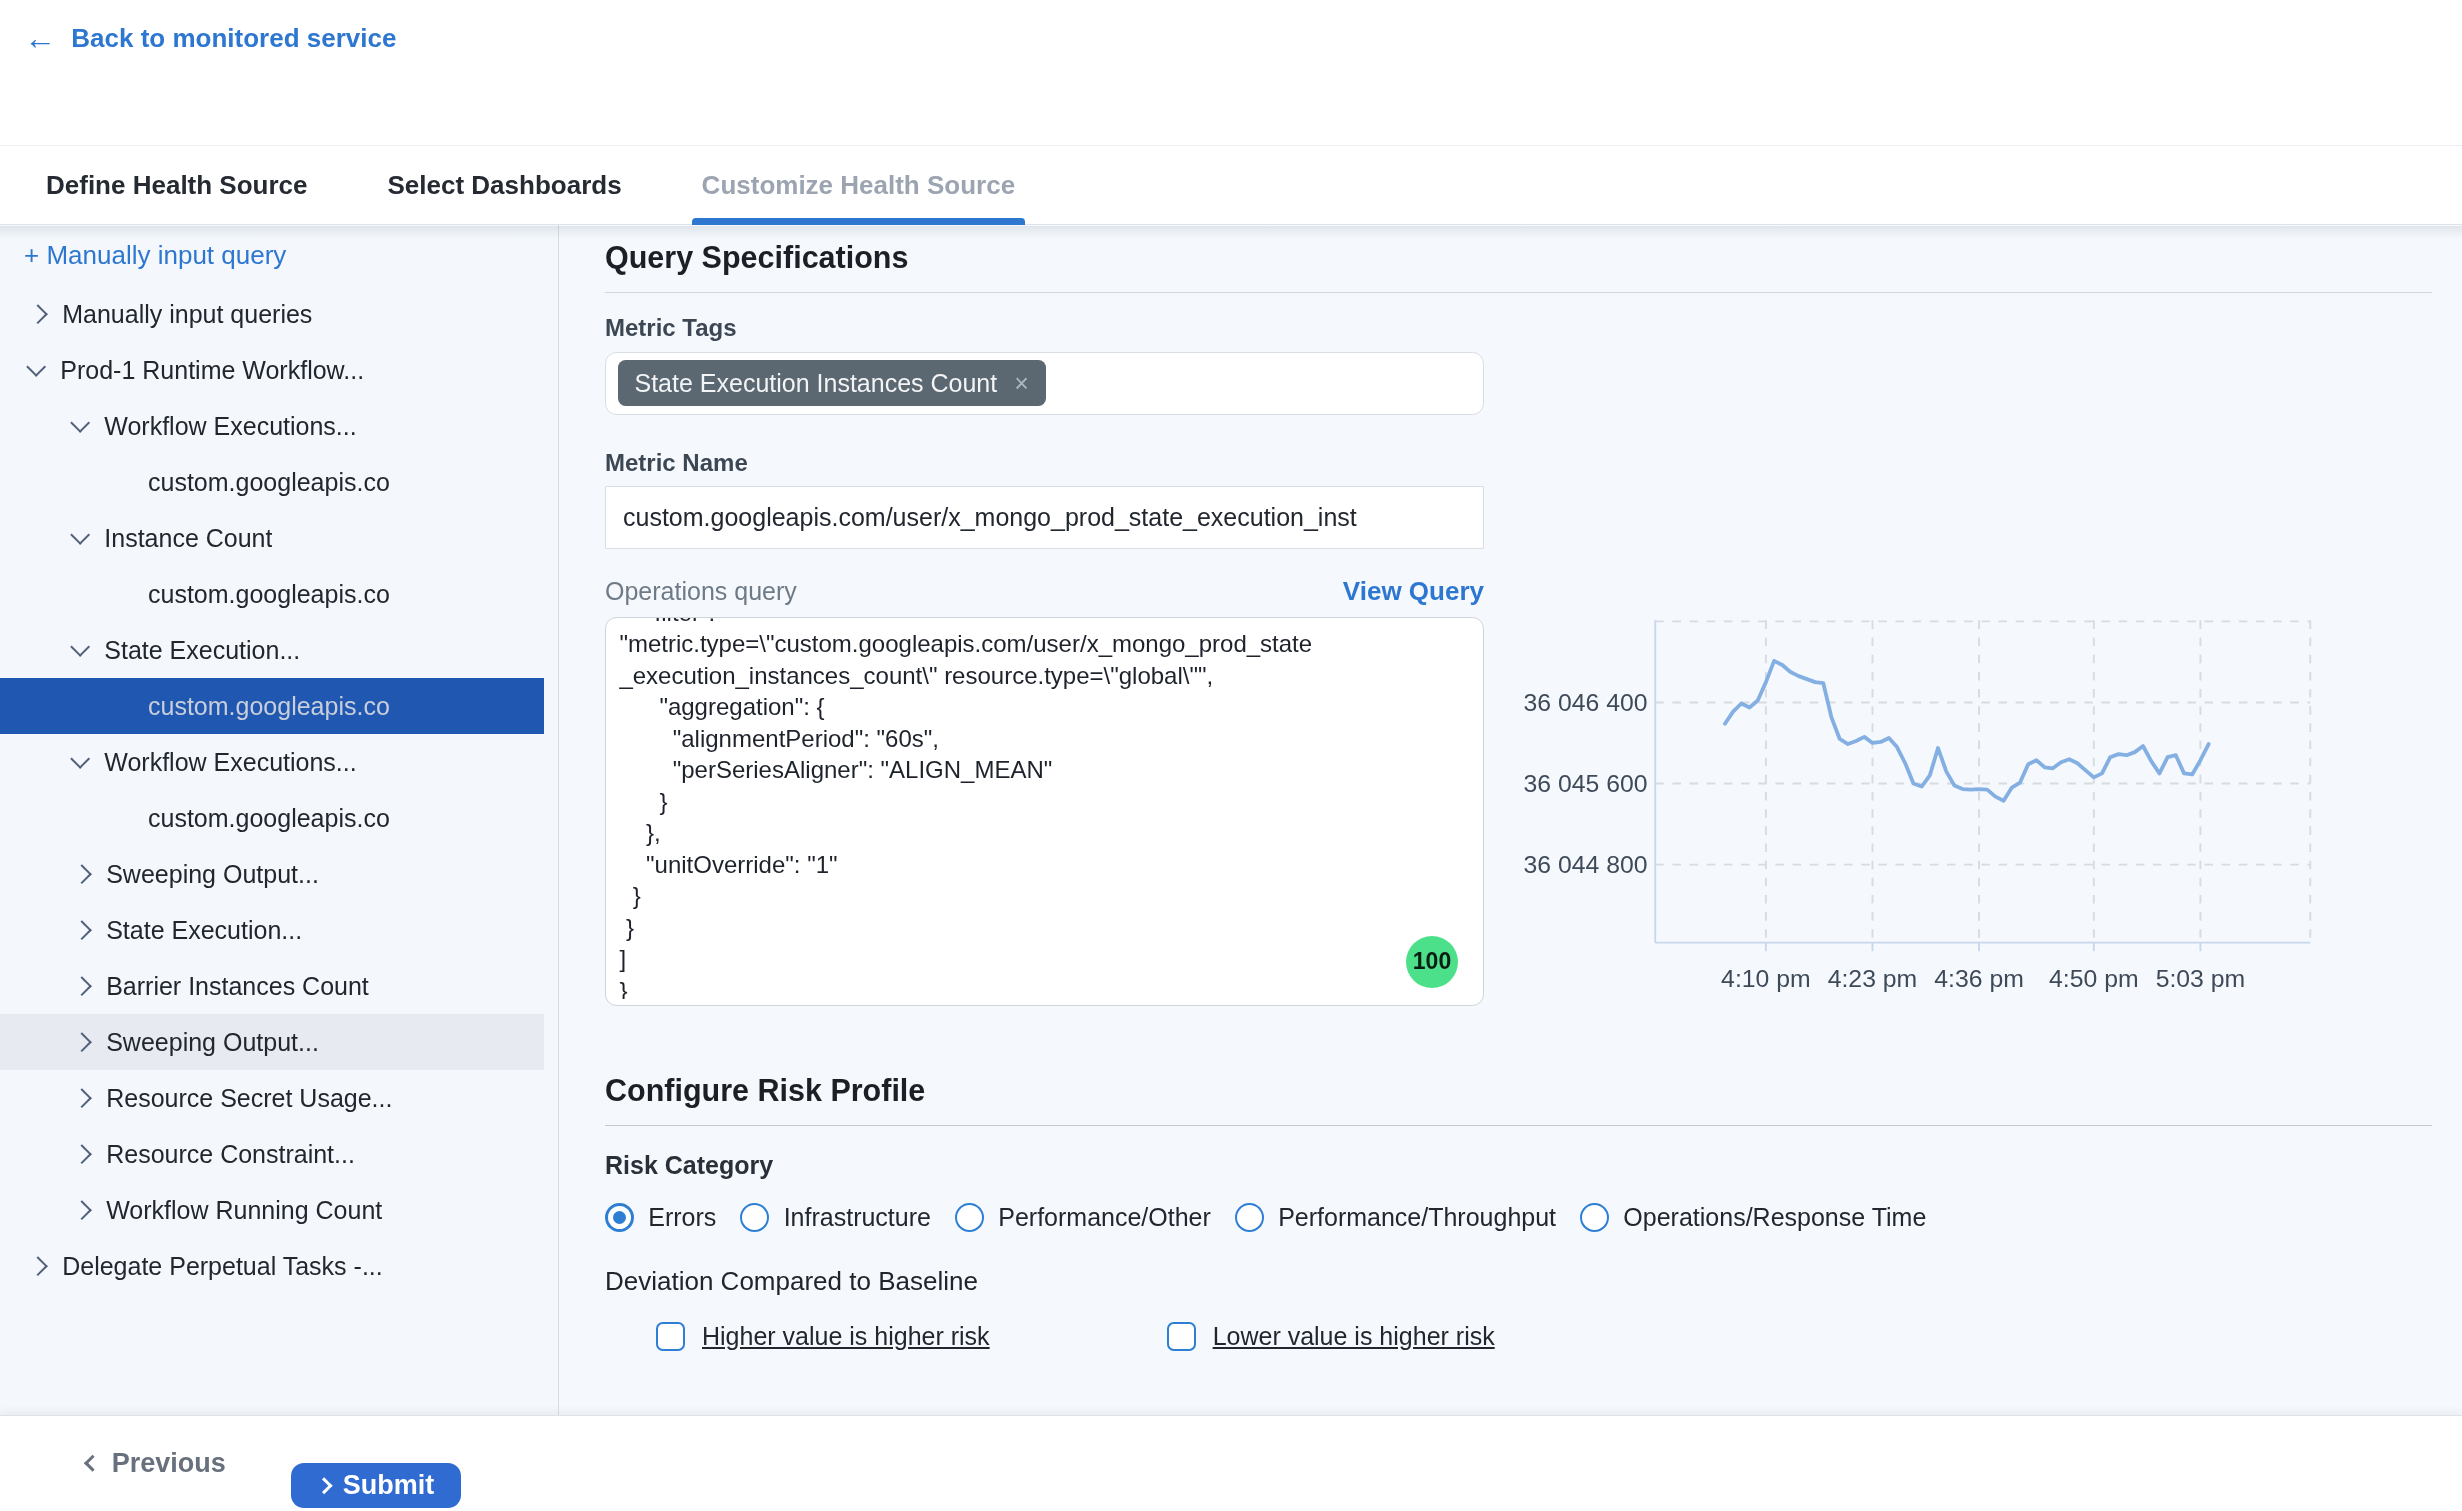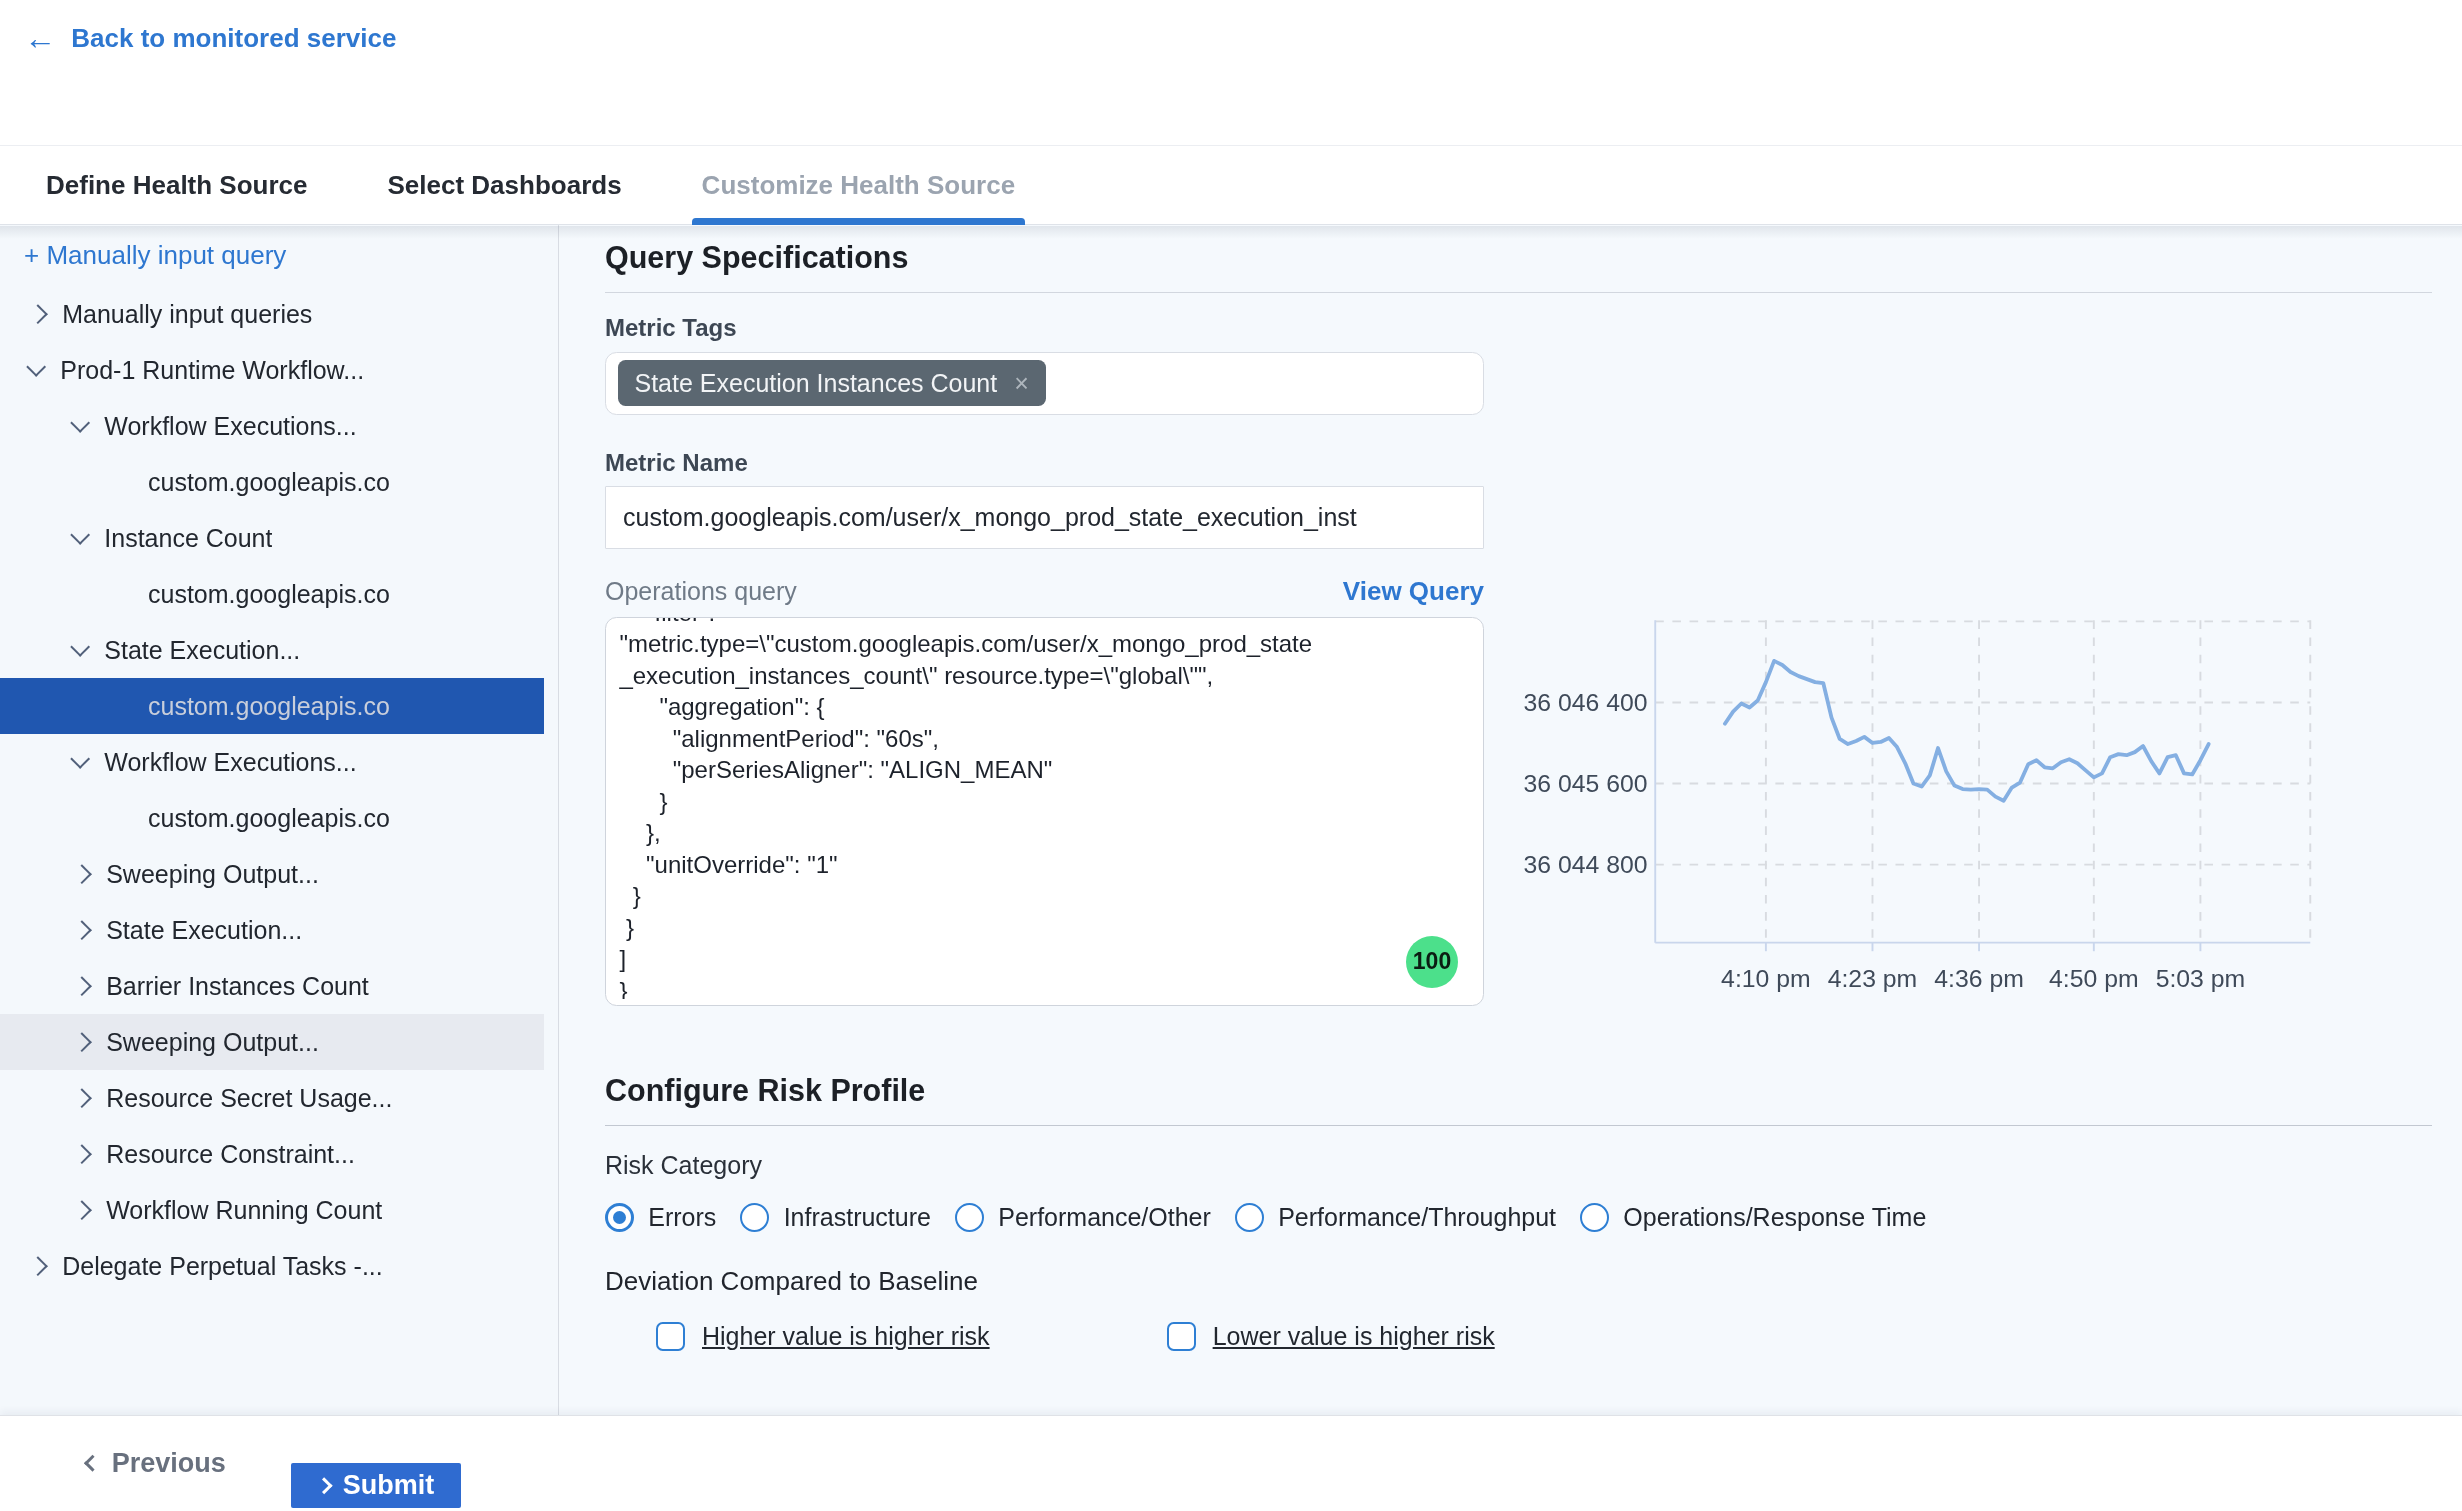--- a/index.html
+++ b/index.html
@@ -71,42 +71,42 @@
   .code-clip { position:absolute; left:13.4px; right:57px; top:-21px; bottom:5.7px; overflow:hidden; }
   .code-pre { font-family:"Liberation Sans", sans-serif; font-size:24px; line-height:31.5px;
     color:#1d222b; white-space:pre; }
   .score-badge { position:absolute; right:25px; bottom:17px; width:52px; height:52px; border-radius:50%;
     background:#4ce08b; display:flex; align-items:center; justify-content:center;
     font-size:23px; font-weight:700; color:#0b1d12; }
 
   .chart-wrap { position:absolute; left:947px; top:382px; width:859px; height:410px; }
 
   .risk-section-title { margin-top:67px; }
-  .risk-cat-label { margin-top:25px; font-size:25px; font-weight:400; color:#2a3039; }
+  .risk-cat-label { margin-top:25px; font-size:25px; font-weight:700; color:#2a3039; }
   .radio-row { margin-top:23px; display:flex; align-items:center; gap:24px; }
   .radio-item { display:flex; align-items:center; gap:14.3px; cursor:pointer; }
   .radio { width:29px; height:29px; border-radius:50%; border:2.9px solid #2e7fd4; background:#fff; flex:0 0 auto;
     display:flex; align-items:center; justify-content:center; }
   .radio.checked { border-width:3.8px; }
   .radio.checked::after { content:""; width:13.4px; height:13.4px; border-radius:50%; background:#2e7fd4; }
   .radio-label { font-size:25px; color:#22272f; }
   .dev-label { margin-top:34px; font-size:26px; font-weight:400; color:#20242c; }
   .check-row { margin-top:25px; margin-left:51px; display:flex; align-items:center; gap:177px; }
   .check-item { display:flex; align-items:center; gap:17px; cursor:pointer; }
   .checkbox { width:29px; height:29px; border-radius:6.7px; border:2.9px solid #2e7fd4; background:#fff; flex:0 0 auto; }
   .check-label { font-size:25px; color:#22272f;text-decoration:underline; }
 
   
   .footer { position:absolute; left:0; top:1415px; width:2462px; height:96px; background:#ffffff;
     border-top:1px solid #dfe2e7; box-shadow:0 -3.8px 7.6px rgba(40,55,80,0.06); display:flex; align-items:center; }
   .prev-btn { margin-left:86px; display:flex; align-items:center; gap:13.4px; color:#68707e;
     font-size:27px; font-weight:600; cursor:pointer; }
   .chev-small { width:12.4px; height:12.4px; border-right:3.8px solid #68707e; border-bottom:3.8px solid #68707e;
     display:inline-block; transform:rotate(135deg); }
-  .submit-btn { margin-left:65px; height:45px; padding:0 27px; background:#2f6bd0; border:none; border-radius:2px;
+  .submit-btn { margin-left:65px; height:45px; padding:0 27px; background:#2f6bd0; border:none; border-radius:13px;
     color:#ffffff; font-size:27px; font-weight:600; display:flex; align-items:center; gap:13.4px; cursor:pointer;
     font-family:"Liberation Sans", sans-serif;margin-top:44px; }
   .chev-white { width:11.5px; height:11.5px; border-right:3.8px solid #ffffff; border-bottom:3.8px solid #ffffff;
     display:inline-block; transform:rotate(-45deg); }
 </style>
 </head>
 <body>
 
 <div class="header">
   <div class="back-row">

